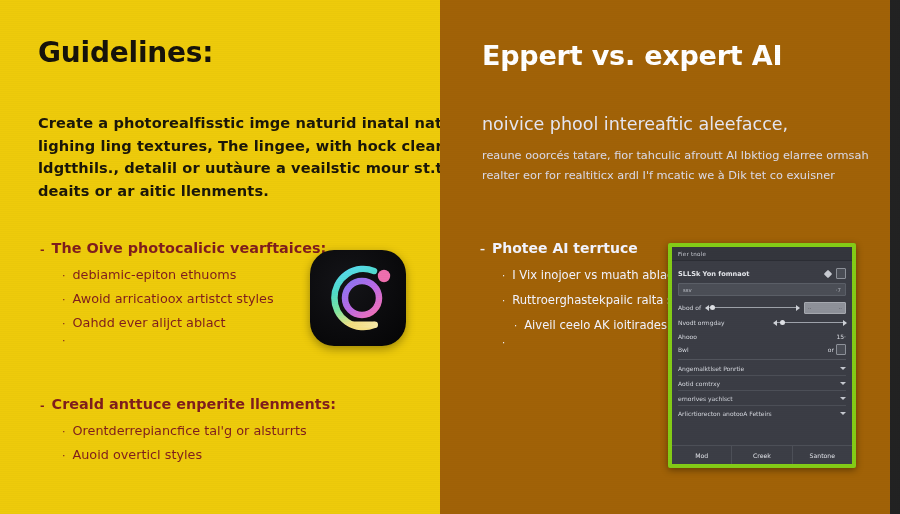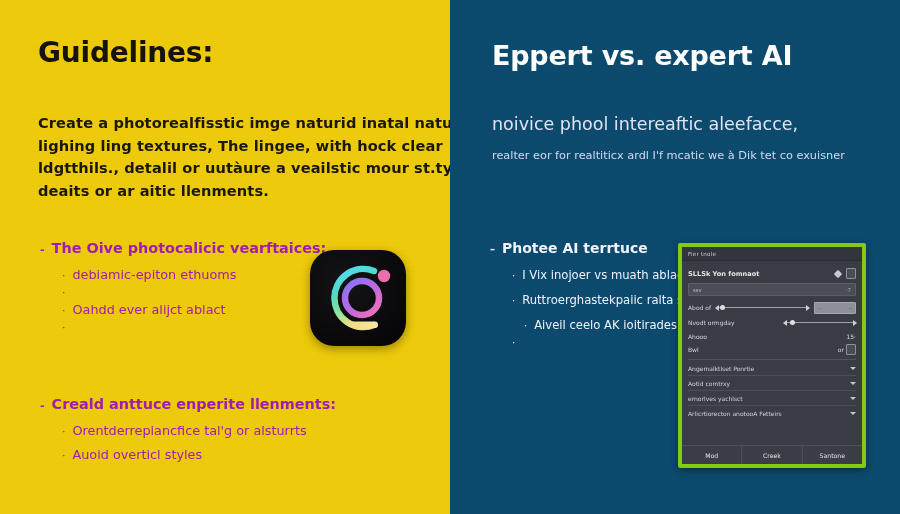--- a/index.html
+++ b/index.html
@@ -20,23 +20,23 @@
     position: absolute;
     top: 0;
     height: 514px;
   }
   #panel-left {
     left: 0;
     width: 450px;
     background: #EECB0B;
   }
   #panel-right {
-    left: 450px;
+    left: 440px;
     width: 450px;
-    background: #0c4a6e;
+    background: #a16207;
   }
   .panel-inner {
     position: absolute;
     inset: 0;
   }
 
   
   .heading {
     position: absolute;
     font-weight: 700;
@@ -109,21 +109,21 @@
     align-items: baseline;
     white-space: nowrap;
   }
   .bullet-mark {
     display: inline-block;
     margin-right: 7px;
     line-height: 1;
   }
 
   
-  .lgroup { color: #a21caf; }
+  .lgroup { color: #7f1d1d; }
   .lgroup .group-title { font-size: 14.4px; }
   .lgroup .bullet-row {
     font-size: 12.8px;
     line-height: 24px;
     padding-left: 22px;
     font-weight: 500;
   }
   .lgroup .bullet-mark { font-size: 11px; }
   #left-group-1 { left: 40px; top: 240px; }
   #left-group-2 { left: 40px; top: 396px; }
@@ -349,20 +349,21 @@
       <div class="bullet-group lgroup" id="left-group-1">
         <div class="group-title">
           <span class="bullet-mark">-</span><span>The Oive photocalicic vearftaices:</span>
         </div>
         <div class="bullet-row">
           <span class="bullet-mark">·</span>
           <span>debiamic-epiton ethuoms</span>
         </div>
         <div class="bullet-row">
           <span class="bullet-mark">·</span>
+          <span>Awoid arricatioox artistct styles</span>
         </div>
         <div class="bullet-row">
           <span class="bullet-mark">·</span>
           <span>Oahdd ever alijct ablact</span>
         </div>
         <div class="bullet-row">
           <span class="bullet-mark">·</span>
         </div>
       </div>
 
@@ -416,20 +417,21 @@
   <div class="panel" id="panel-right">
     <div class="panel-inner">
 
       <div class="heading" id="right-heading" style="left:42px;">Eppert vs. expert AI</div>
 
       <div class="body-block" id="right-body-lead">
         <span class="body-line">noivice phool  intereaftic aleefacce,</span>
       </div>
 
       <div class="body-block" id="right-body-sub">
+        <span class="body-line">reaune ooorcés tatare, fior tahculic afroutt AI lbktiog elarree ormsah</span>
         <span class="body-line">realter eor for realtiticx ardl I'f mcatic we à Dik tet co exuisner</span>
       </div>
 
       <div class="bullet-group rgroup" id="right-group-1">
         <div class="group-title">
           <span class="bullet-mark">–</span><span>Photee AI terrtuce</span>
         </div>
         <div class="bullet-row">
           <span class="bullet-mark">·</span>
           <span>I Vix inojoer vs muath ablact</span>

